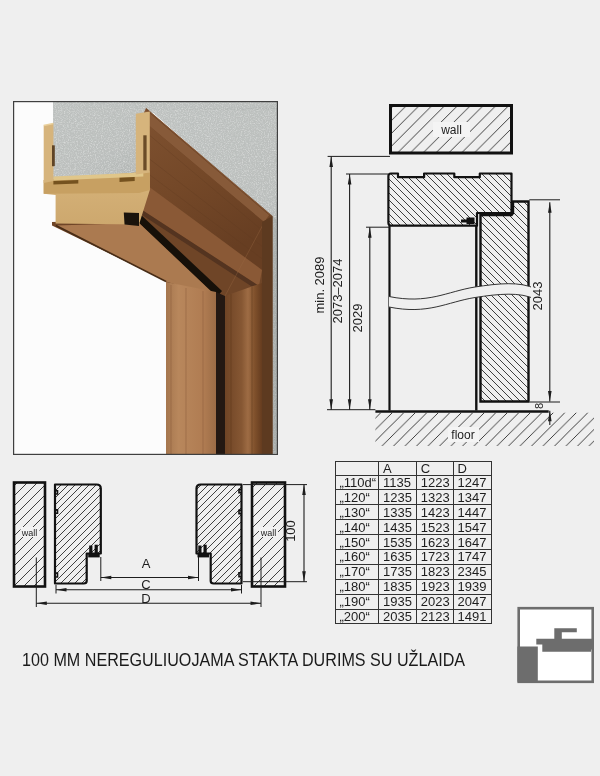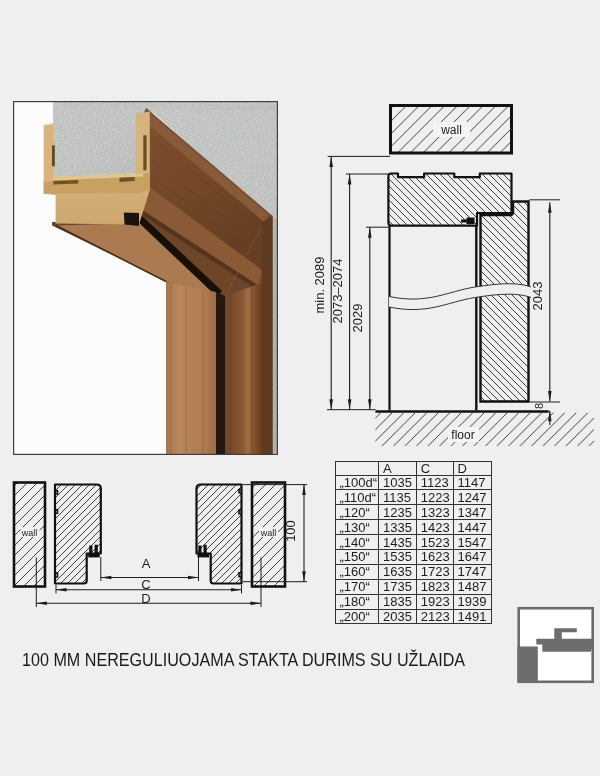--- a/index.html
+++ b/index.html
@@ -334,26 +334,20 @@
 <div class="abs" style="left:334.5px;top:460.5px;">
 <table class="dim">
   <tbody>
         <tr>
           <td style="width:38.6px;height:11.3px;"></td>
           <td style="width:32.7px;">A</td>
           <td style="width:31.8px;">C</td>
           <td style="width:33.8px;">D</td>
         </tr>
   <tr>
-          <td style="height:13.9px;">„100d“</td>
-          <td>1035</td>
-          <td>1123</td>
-          <td>1147</td>
-        </tr>
-  <tr>
           <td style="height:13.9px;margin-left:24px;">„110d“</td>
           <td>1135</td>
           <td>1223</td>
           <td>1247</td>
         </tr>
   <tr>
           <td style="height:13.9px;">„120“</td>
           <td>1235</td>
           <td>1323</td>
           <td>1347</td>
@@ -379,29 +373,35 @@
   <tr>
           <td style="height:13.9px;">„160“</td>
           <td>1635</td>
           <td>1723</td>
           <td>1747</td>
         </tr>
   <tr>
           <td style="height:13.9px;">„170“</td>
           <td>1735</td>
           <td>1823</td>
-          <td>1487</td>
+          <td>2345</td>
         </tr>
   <tr>
           <td style="height:13.9px;">„180“</td>
           <td>1835</td>
           <td>1923</td>
           <td>1939</td>
         </tr>
   <tr>
+          <td style="height:13.9px;">„190“</td>
+          <td>1935</td>
+          <td>2023</td>
+          <td>2047</td>
+        </tr>
+  <tr>
           <td style="height:13.9px;margin-top:8px;">„200“</td>
           <td>2035</td>
           <td>2123</td>
           <td>1491</td>
         </tr>
 </tbody>
     </table>
 </div>
 
 <div class="abs" style="left:21.5px;top:648.5px;font-size:19px;color:#1a1a1a;white-space:nowrap;transform-origin:0 0;transform:scaleX(0.849);">100 MM NEREGULIUOJAMA STAKTA DURIMS SU UŽLAIDA</div>

